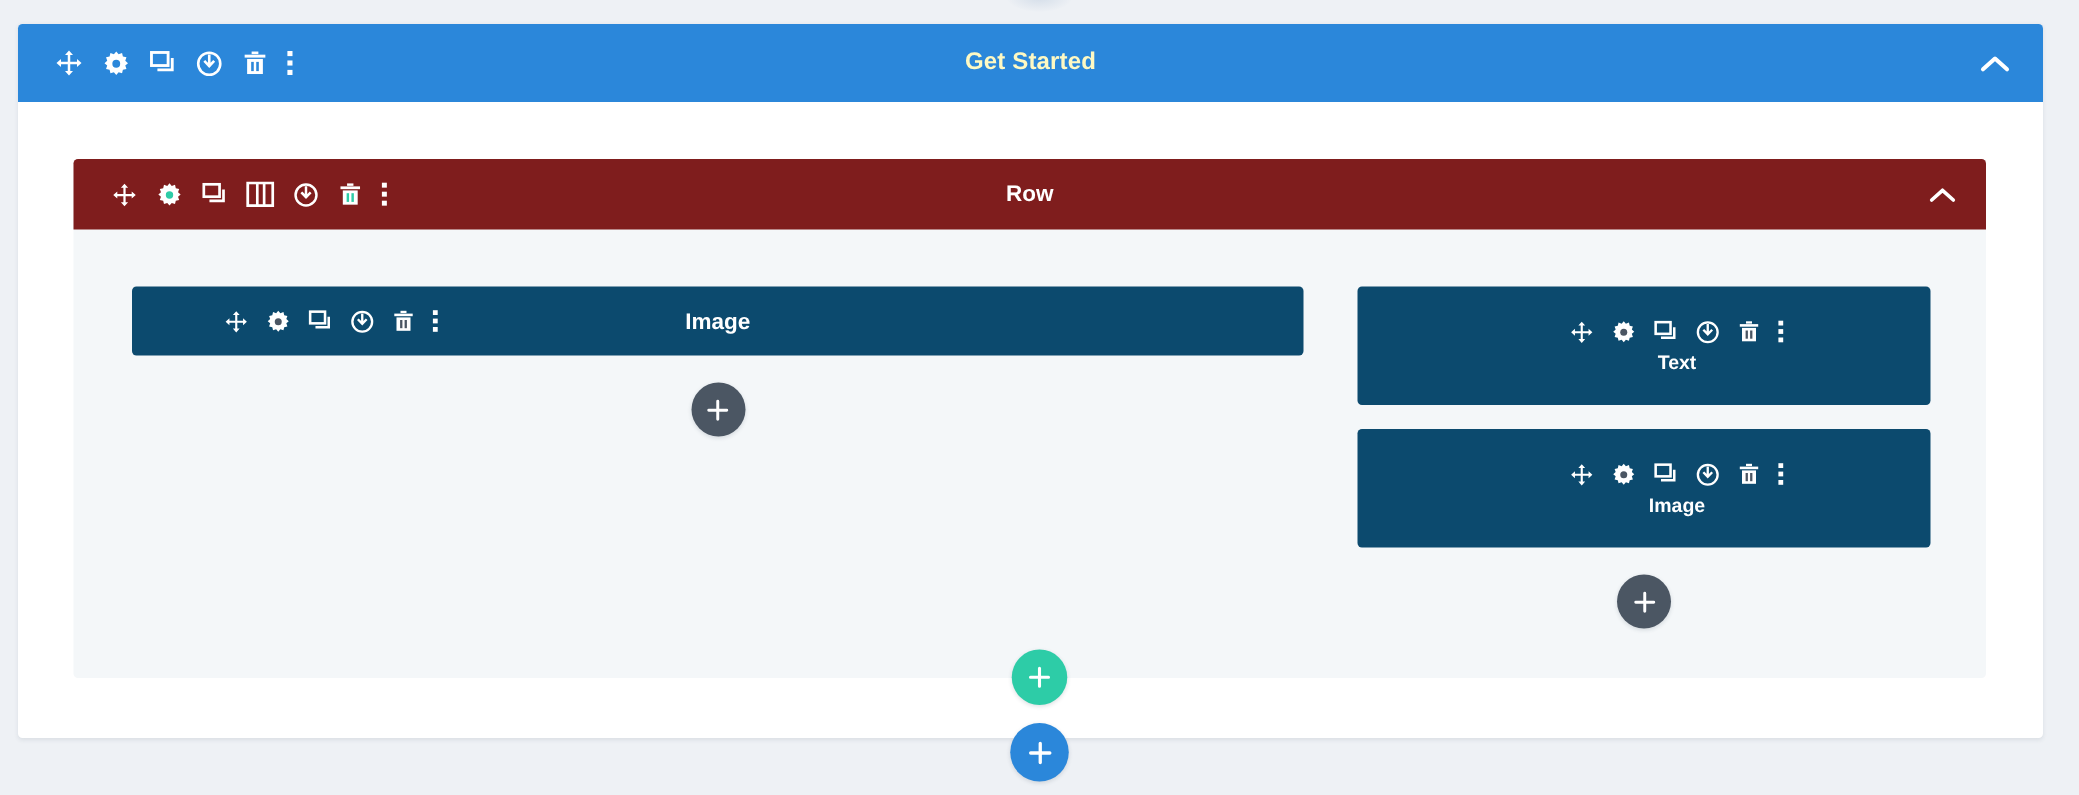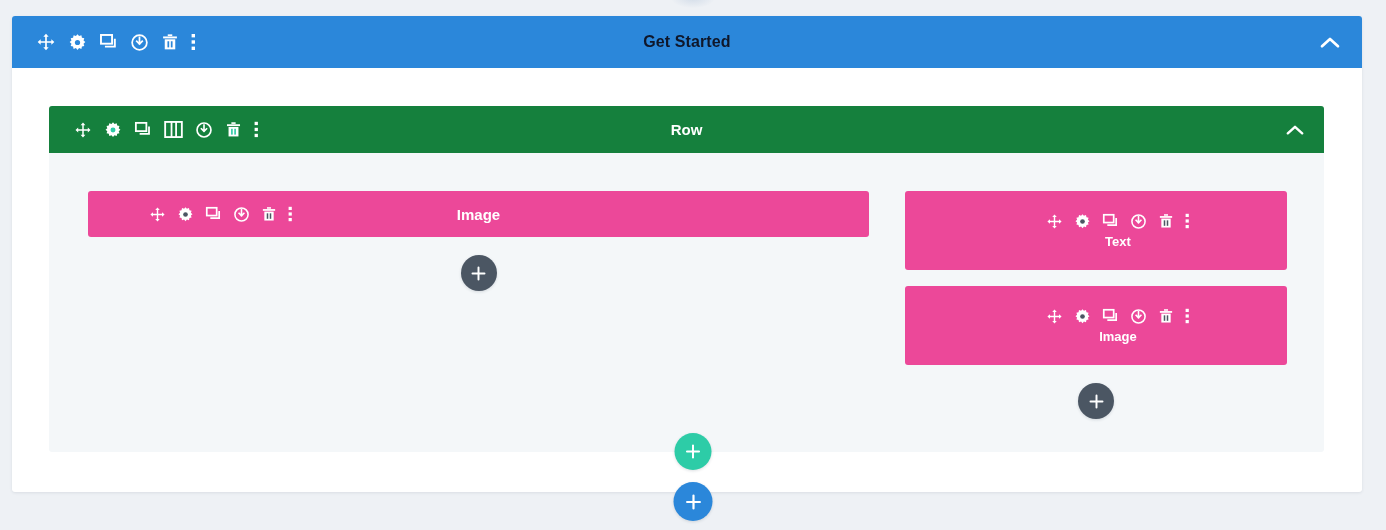--- a/index.html
+++ b/index.html
@@ -28,60 +28,60 @@
     position: absolute;
     left: 12px; top: 16px;
     width: 1350px; height: 52px;
     background: #2b87da;
     border-radius: 3px 3px 0 0;
     display: flex; align-items: center;
   }
   .sec-header .tools { display: flex; align-items: center; gap: 12px; padding-left: 24px; }
   .sec-title {
     position: absolute; left: 0; right: 0; text-align: center;
-    color: #0f172a; font-size: 16px; font-weight: bold;
+    color: #fef9c3; font-size: 16px; font-weight: bold;
     letter-spacing: .1px; pointer-events: none;
   }
   .collapse {
     position: absolute; right: 22px; top: 0; bottom: 0;
     display: flex; align-items: center; cursor: pointer;
   }
 
   
   .row-block {
     position: absolute;
     left: 49px; top: 106px;
     width: 1275px; height: 346px;
     background: #f4f7f9;
     border-radius: 3px;
   }
   .row-header {
     position: absolute; left: 0; top: 0;
     width: 100%; height: 47px;
-    background: #15803d;
+    background: #7f1d1d;
     border-radius: 3px 3px 0 0;
     display: flex; align-items: center;
   }
   .row-header .tools { display: flex; align-items: center; gap: 12px; padding-left: 25px; }
   .row-title {
     position: absolute; left: 0; right: 0; text-align: center;
     color: #ffffff; font-size: 15px; font-weight: bold; pointer-events: none;
   }
   .row-collapse {
     position: absolute; right: 20px; top: 0; height: 47px;
     display: flex; align-items: center; cursor: pointer;
   }
 
   
   .col-left  { position: absolute; left: 39px;  top: 85px; width: 781px; }
   .col-right { position: absolute; left: 856px; top: 85px; width: 382px; }
 
   
   .module {
-    background: #ec4899;
+    background: #0c4a6e;
     border-radius: 3px;
     color: #fff;
     position: relative;
     padding-left: 44px;
   }
   
   .module-inline {
     height: 46px;
     display: flex; align-items: center;
   }

